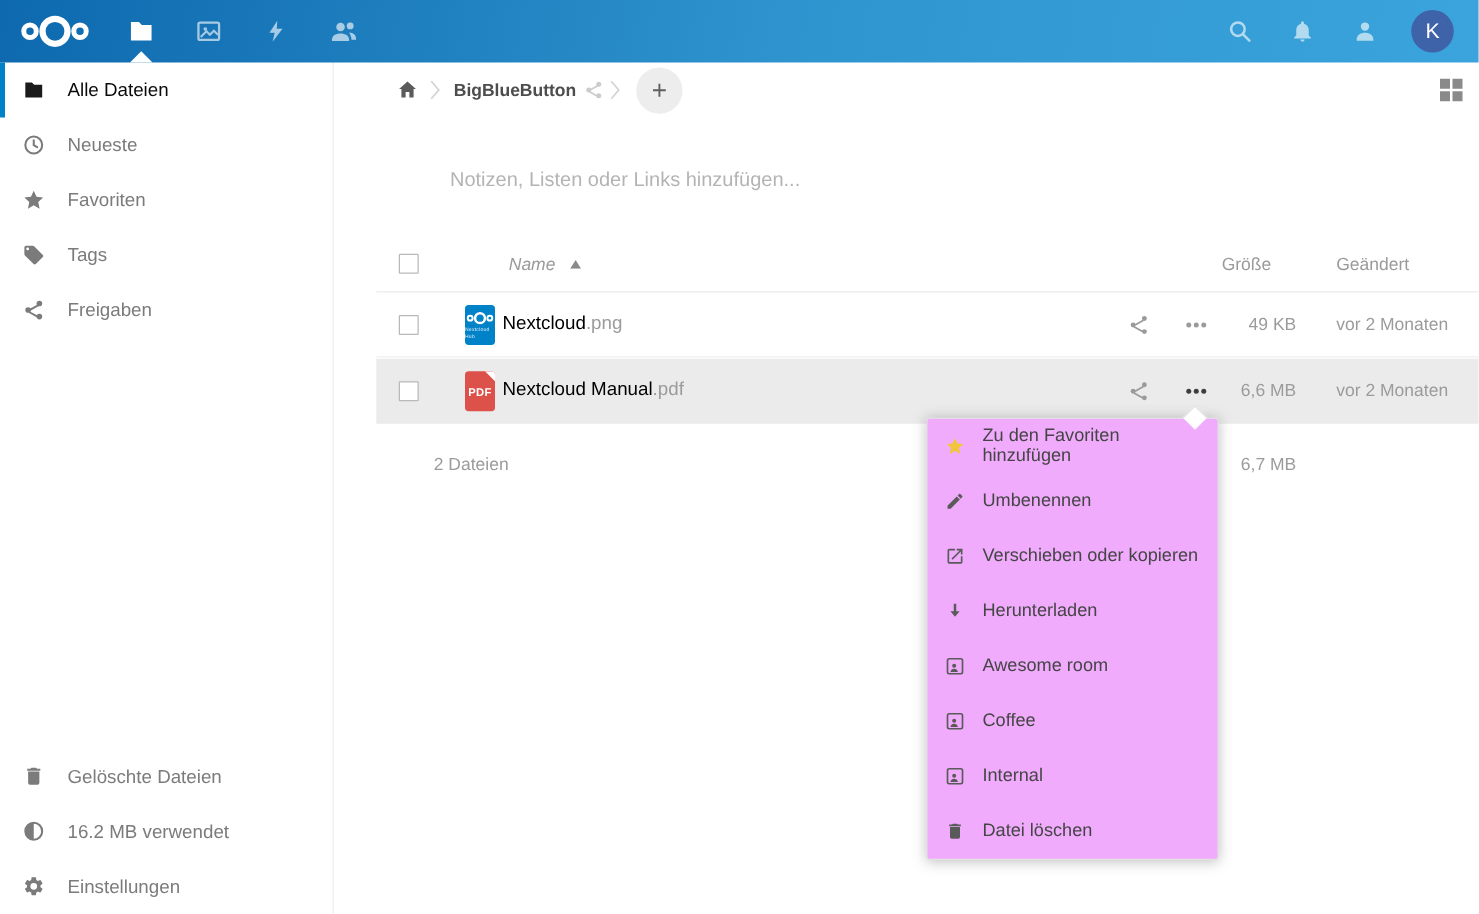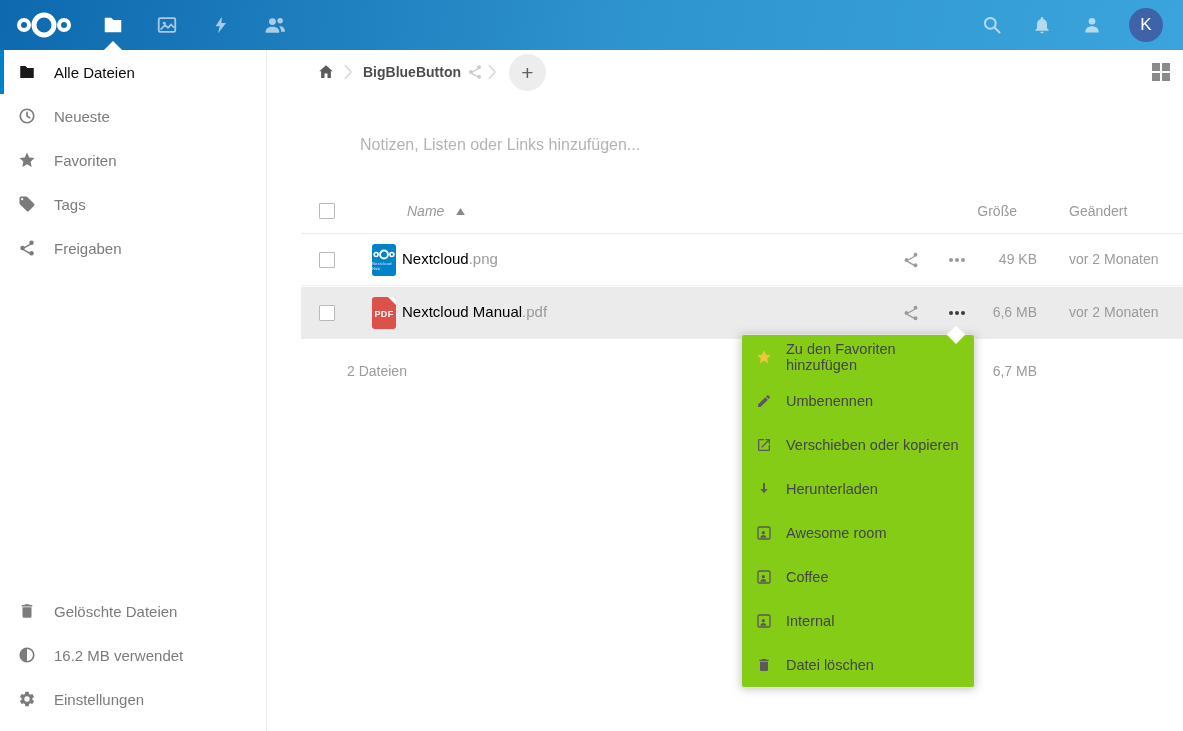--- a/index.html
+++ b/index.html
@@ -43,21 +43,21 @@
   .nav-item {
     height:44px; display:flex; align-items:center; padding-left:18px; cursor:pointer;
     color:#7b7b7b; font-size:15px; position:relative;
   }
   .nav-item .nicon { width:18px; height:18px; margin-right:18px; color:#7b7b7b; flex:none; }
   .nav-item.active { color:#0a0a0a; }
   .nav-item.active .nicon { color:#1a1a1a; }
   .nav-item.active::before {
     content:""; position:absolute; left:0; top:0; bottom:0; width:4px; background:#0082c9;
   }
-  .sidebar-footer { margin-top:auto; padding-bottom:10px; }
+  .sidebar-footer { margin-top:auto; padding-bottom:0; }
 
   
   .content { position:absolute; top:50px; left:301px; width:882px; height:681px; background:#fff; }
 
   .breadcrumb { position:absolute; top:0; left:0; height:44px; width:100%; }
   .bc-home { position:absolute; left:16px; top:13px; width:18px; height:18px; color:#5b5b5b; cursor:pointer; }
   .bc-chevron { position:absolute; top:14px; width:10px; height:16px; color:#d4d4d4; }
   .bc-folder {
     position:absolute; left:62px; top:14px; font-size:14px; font-weight:bold; color:#4d4d4d; cursor:pointer;
   }
@@ -111,21 +111,21 @@
   .file-size { position:absolute; right:146px; top:17px; font-size:14px; color:#9b9b9b; text-align:right; width:80px; }
   .file-modified { position:absolute; left:768px; top:17px; font-size:14px; color:#9b9b9b; }
 
   .summary-row { position:absolute; top:289px; left:0; width:100%; height:64px; }
   .summary-count { position:absolute; left:46px; top:24px; font-size:14px; color:#9b9b9b; }
   .summary-size { position:absolute; right:146px; top:24px; font-size:14px; color:#9b9b9b; width:80px; text-align:right; }
 
   
   .context-menu {
     position:absolute; left:440px; top:284px; width:234px;
-    background:#84cc16; border:1px solid #e2e2e2; border-radius:3px;
+    background:#f0abfc; border:1px solid #e2e2e2; border-radius:3px;
     box-shadow:0 1px 10px rgba(77,77,77,.35); z-index:30;
   }
   .context-menu .arrow {
     position:absolute; top:-8px; right:11px; width:14px; height:14px; background:#fff;
     transform:rotate(45deg); border-left:1px solid #e2e2e2; border-top:1px solid #e2e2e2;
   }
   .menu-item {
     height:44px; display:flex; align-items:center; padding:0 14px; cursor:pointer;
     color:#454545; font-size:14.5px; position:relative; background:transparent;
   }

